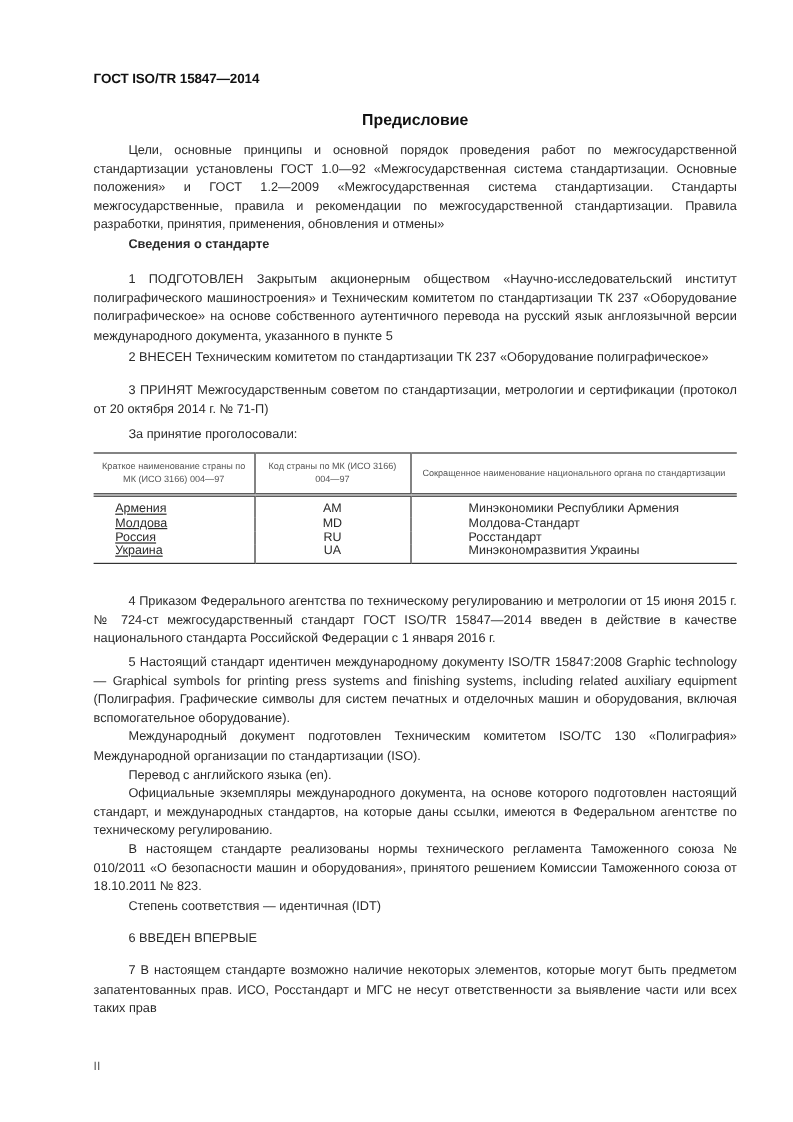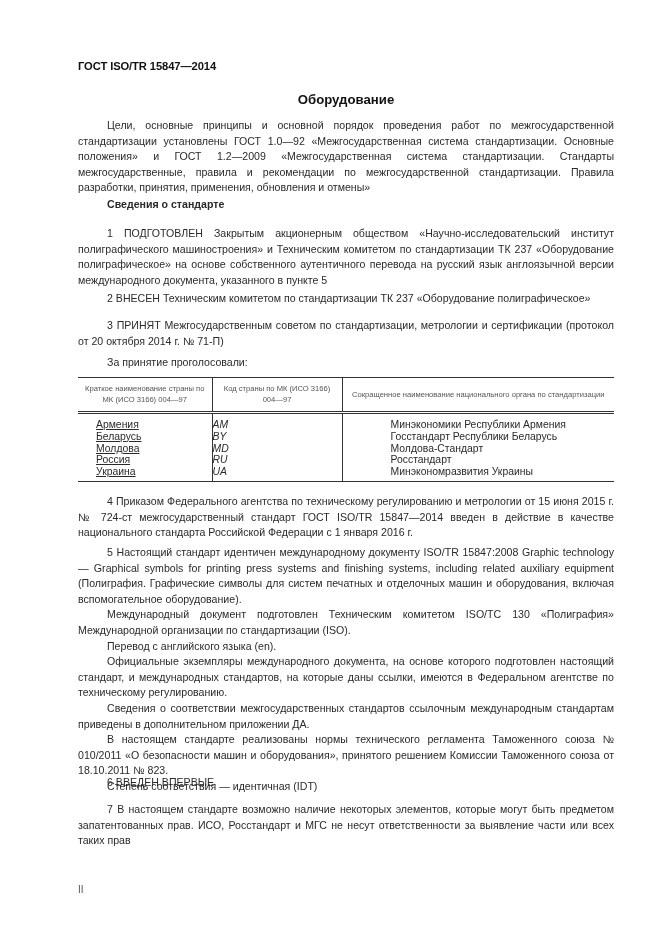--- a/index.html
+++ b/index.html
@@ -11,32 +11,32 @@
   .body-text { position:absolute; left:0; width:536px; font-size:10.6px; line-height:15.6px; text-align:justify; }
   .ind { text-indent:29px; }
   p { margin:0; }
   .section-head { font-weight:bold; }
   table.vote { position:absolute; left:0; top:377px; width:536px; border-collapse:collapse; font-size:10.4px; }
   table.vote th { font-weight:normal; font-size:7.6px; line-height:11px; color:#555; text-align:center; padding:5px 4px 6px;
                   border-left:1px solid #333; border-top:1.2px solid #333; border-bottom:3px double #333; }
   table.vote th:first-child { border-left:none; }
   table.vote td { padding:0; line-height:11.8px; border-left:1px solid #333; vertical-align:top; }
   table.vote td:first-child { border-left:none; padding-left:18px;text-decoration:underline; }
-  table.vote td.code { text-align:left;font-style:italic; }
+  table.vote td.code { text-align:center; }
   table.vote td.org { padding-left:48px; }
   table.vote tr.first td { padding-top:5px; }
   table.vote tr.last td { padding-bottom:3px; border-bottom:1.2px solid #333; }
   .page-num { position:absolute; left:0; top:884px; font-size:10px; color:#555; }
 </style>
 </head>
 <body>
 
 <div class="page">
   <div class="doc-code">ГОСТ ISO/TR 15847—2014</div>
-  <div class="title">Оборудование</div>
+  <div class="title">Предисловие</div>
 
   <p class="body-text ind" style="top:118px">Цели, основные принципы и основной порядок проведения работ по межгосударственной стандартизации установлены ГОСТ 1.0—92 «Межгосударственная система стандартизации. Основные положения» и ГОСТ 1.2—2009 «Межгосударственная система стандартизации. Стандарты межгосударственные, правила и рекомендации по межгосударственной стандартизации. Правила разработки, принятия, применения, обновления и отмены»</p>
 
   <p class="body-text ind section-head" style="top:197px">Сведения о стандарте</p>
 
   <p class="body-text ind" style="top:226px">1 ПОДГОТОВЛЕН Закрытым акционерным обществом «Научно-исследовательский институт полиграфического машиностроения» и Техническим комитетом по стандартизации ТК 237 «Оборудование полиграфическое» на основе собственного аутентичного перевода на русский язык англоязычной версии международного документа, указанного в пункте 5</p>
   <p class="body-text ind" style="top:291px">2 ВНЕСЕН Техническим комитетом по стандартизации ТК 237 «Оборудование полиграфическое»</p>
   <p class="body-text ind" style="top:318px">3 ПРИНЯТ Межгосударственным советом по стандартизации, метрологии и сертификации (протокол от 20 октября 2014 г. № 71-П)</p>
   <p class="body-text ind" style="top:355px">За принятие проголосовали:</p>
 
@@ -53,25 +53,20 @@
         <th>Сокращенное наименование национального органа по стандартизации</th>
       </tr>
     </thead>
     <tbody>
       <tr class="first">
         <td>Армения</td>
         <td class="code">AM</td>
         <td class="org">Минэкономики Республики Армения</td>
       </tr>
       <tr>
-        <td>Беларусь</td>
-        <td class="code">BY</td>
-        <td class="org">Госстандарт Республики Беларусь</td>
-      </tr>
-      <tr>
         <td>Молдова</td>
         <td class="code">MD</td>
         <td class="org">Молдова-Стандарт</td>
       </tr>
       <tr>
         <td>Россия</td>
         <td class="code">RU</td>
         <td class="org">Росстандарт</td>
       </tr>
       <tr class="last">
@@ -82,21 +77,20 @@
     </tbody>
   </table>
 
   <p class="body-text ind" style="top:494px">4 Приказом Федерального агентства по техническому регулированию и метрологии от 15 июня 2015 г. № 724-ст межгосударственный стандарт ГОСТ ISO/TR 15847—2014 введен в действие в качестве национального стандарта Российской Федерации с 1 января 2016 г.</p>
 
   <div class="body-text" style="top:545px">
     <p class="ind">5 Настоящий стандарт идентичен международному документу ISO/TR 15847:2008 Graphic technology — Graphical symbols for printing press systems and finishing systems, including related auxiliary equipment (Полиграфия. Графические символы для систем печатных и отделочных машин и оборудования, включая вспомогательное оборудование).</p>
     <p class="ind">Международный документ подготовлен Техническим комитетом ISO/TC 130 «Полиграфия» Международной организации по стандартизации (ISO).</p>
     <p class="ind">Перевод с английского языка (en).</p>
     <p class="ind">Официальные экземпляры международного документа, на основе которого подготовлен настоящий стандарт, и международных стандартов, на которые даны ссылки, имеются в Федеральном агентстве по техническому регулированию.</p>
-    <p class="ind">Сведения о соответствии межгосударственных стандартов ссылочным международным стандартам приведены в дополнительном приложении ДА.</p>
     <p class="ind">В настоящем стандарте реализованы нормы технического регламента Таможенного союза № 010/2011 «О безопасности машин и оборудования», принятого решением Комиссии Таможенного союза от 18.10.2011 № 823.</p>
     <p class="ind">Степень соответствия — идентичная (IDT)</p>
   </div>
 
   <p class="body-text ind" style="top:775px">6 ВВЕДЕН ВПЕРВЫЕ</p>
   <p class="body-text ind" style="top:802px">7 В настоящем стандарте возможно наличие некоторых элементов, которые могут быть предметом запатентованных прав. ИСО, Росстандарт и МГС не несут ответственности за выявление части или всех таких прав</p>
 
   <div class="page-num">II</div>
 </div>
 

